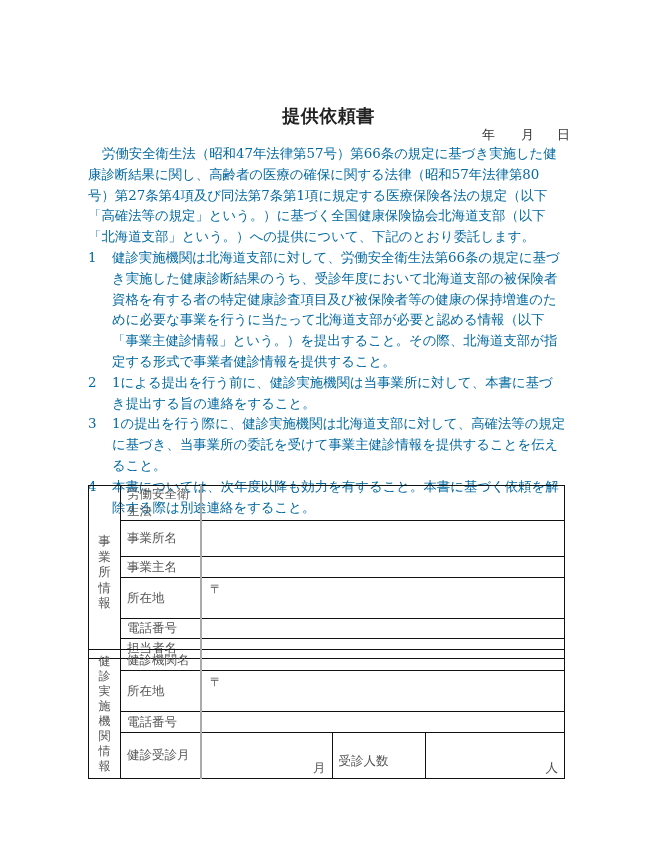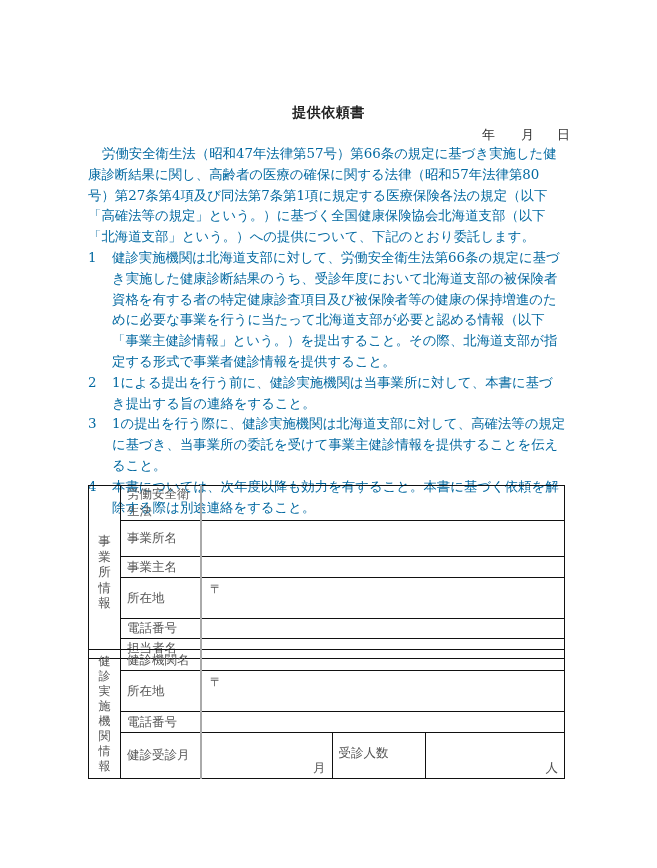--- a/index.html
+++ b/index.html
@@ -1,19 +1,19 @@
 <!DOCTYPE html>
 <html><head>
   <meta charset="utf-8">
   <style>
     html, body { margin: 0; padding: 0; background: #ffffff; }
     body { width: 657px; height: 868px; position: relative; overflow: hidden;
            font-family: "DejaVu Serif", "Liberation Serif", serif; color: #333; }
     .abs { position: absolute; }
-    .title { left: 0; width: 657px; top: 104px; text-align: center; font-size: 14px; font-weight: bold; color: #222; letter-spacing: 0.5px; }
+    .title { left: 0; width: 657px; top: 104px; text-align: center; font-size: 18px; font-weight: bold; color: #222; letter-spacing: 0.5px; }
     .date span { position: absolute; top: 126px; font-size: 13px; color: #333; }
     .para { left: 88px; width: 478px; font-size: 13.4px; line-height: 20.8px; color: #0369a1; }
     .para p { margin: 0; }
     .intro { top: 144px; text-indent: 14px; }
     .items { top: 248px; }
     .item { display: flex; }
     .item .num { width: 24px; flex: none; text-indent: 0; }
     .item .txt { flex: 1; }
 
     table.form { position: absolute; border-collapse: collapse; font-size: 12.5px; color: #555; }
@@ -132,19 +132,19 @@
   </tr>
   <tr style="height:21px">
     <td class="lbl">電話番号</td>
     <td class="val" colspan="3"></td>
   </tr>
   <tr style="height:46px">
     <td class="lbl">健診受診月</td>
     <td class="val">
       <span class="unit">月</span>
     </td>
-    <td class="lbl" style="border-right:1px solid #111; padding-left:6px; vertical-align:top; padding-top:12px;">受診人数</td>
+    <td class="lbl" style="border-right:1px solid #111; padding-left:6px; vertical-align:top; padding-top:20px;">受診人数</td>
     <td class="val">
       <span class="unit">人</span>
     </td>
   </tr>
 </tbody>
   </table>
 
 </body></html>

